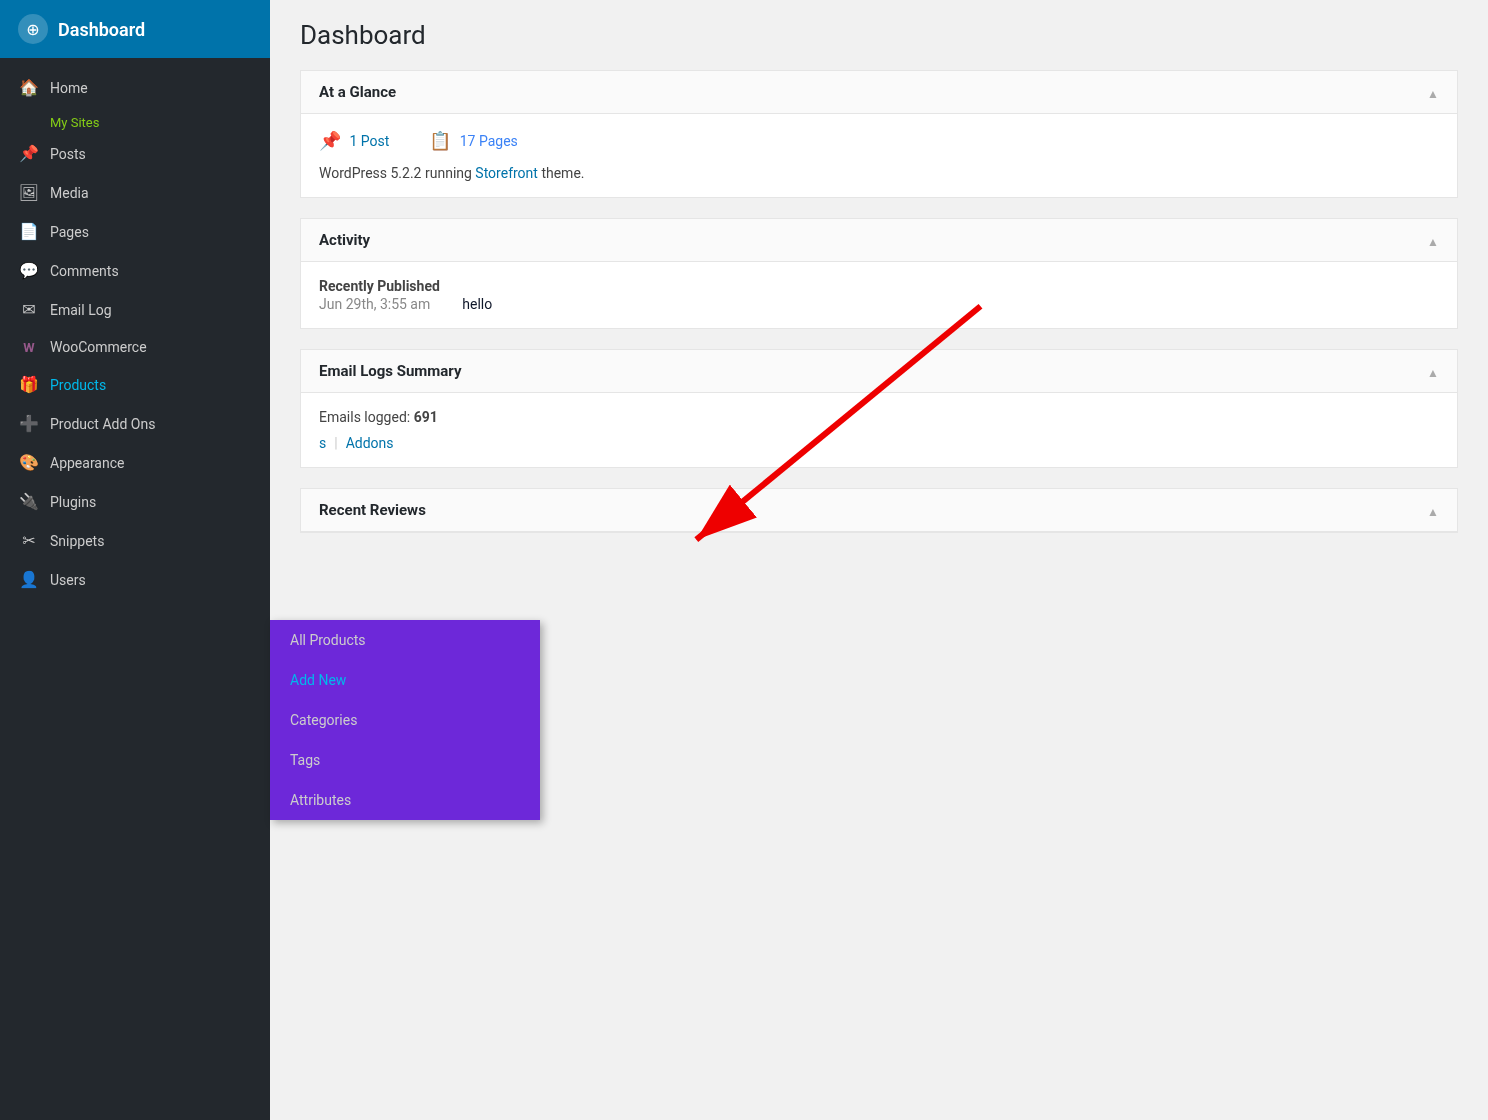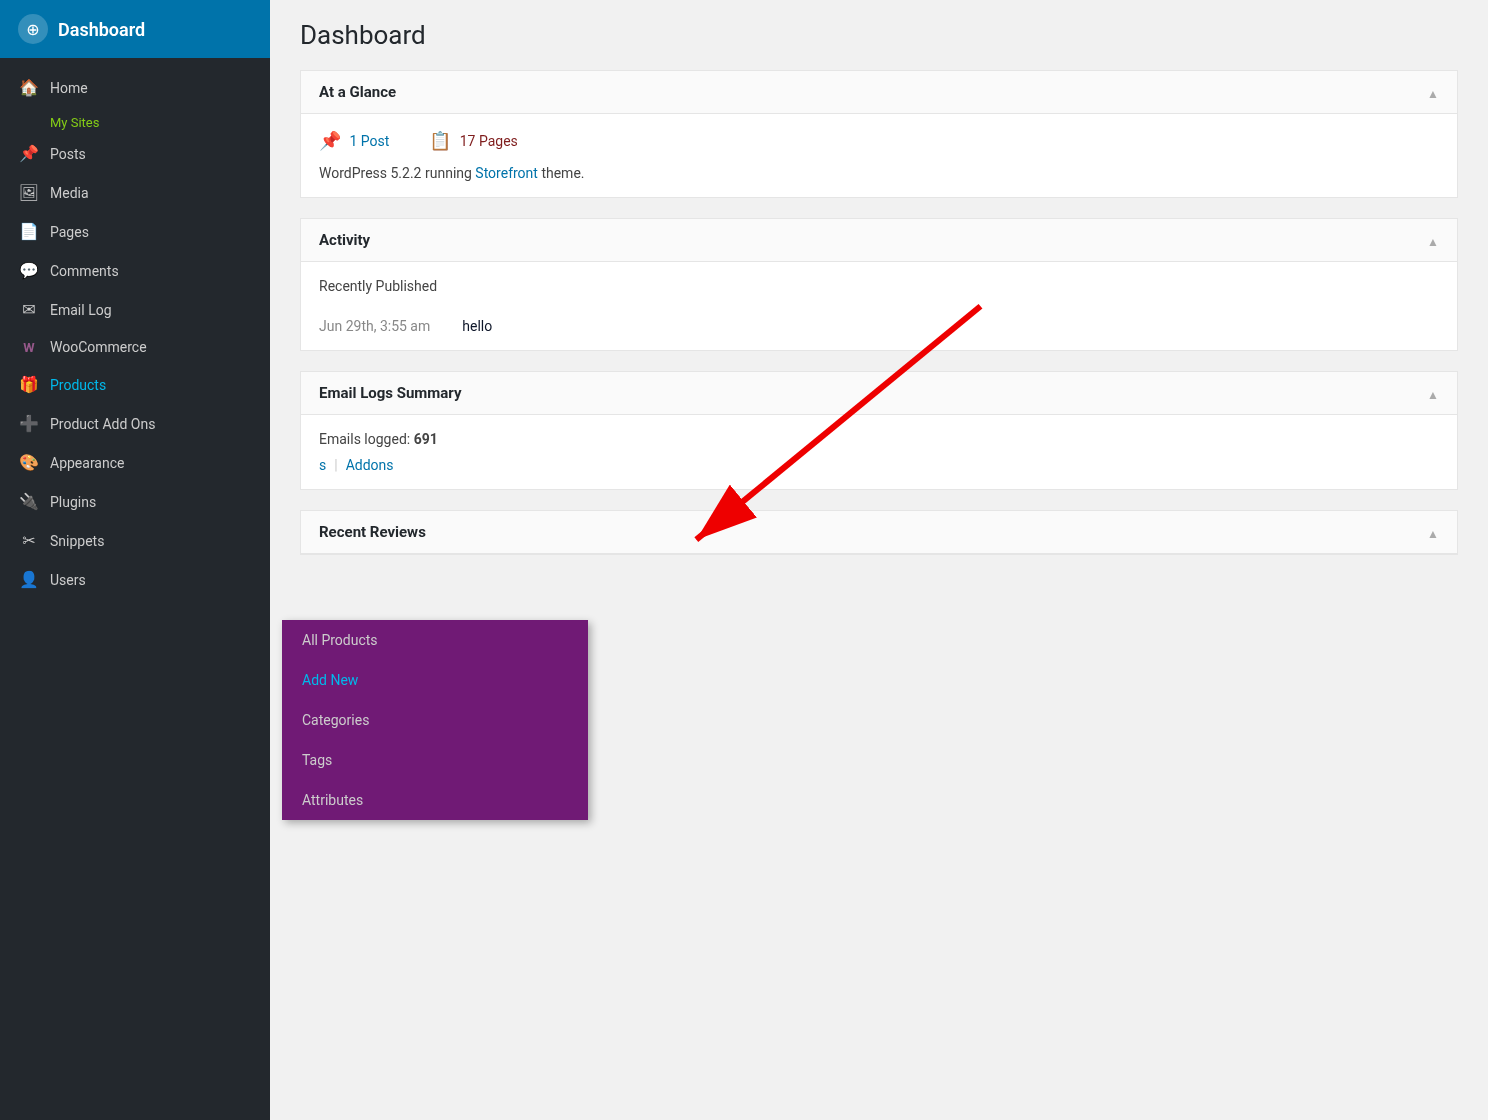--- a/index.html
+++ b/index.html
@@ -69,24 +69,24 @@
 
     .sidebar-sub-header {
       padding: 8px 18px 4px 50px;
       font-size: 13px;
       color: #999;
     }
 
     
     .flyout-menu {
       position: absolute;
-      left: 282px;
+      left: 270px;
       top: 620px;
-      background: #701a75;
-      width: 306px;
+      background: #6d28d9;
+      width: 270px;
       z-index: 200;
       box-shadow: 3px 3px 8px rgba(0,0,0,0.3);
     }
 
     .flyout-item {
       display: block;
       padding: 12px 20px;
       font-size: 14px;
       color: #ccc;
       cursor: pointer;
@@ -162,23 +162,23 @@
     .glance-text {
       font-size: 14px;
       color: #444;
     }
 
     .glance-link { color: #0073aa; text-decoration: none; cursor: pointer; }
 
     
     .activity-label {
       font-size: 14px;
-      font-weight: 400;
+      font-weight: 700;
       color: #444;
-      margin-bottom: 24px;
+      margin-bottom: 2px;
     }
 
     .activity-row {
       display: flex;
       gap: 32px;
       font-size: 14px;
     }
 
     .activity-time { color: #888; }
     .activity-post-link { color: #0f172a; cursor: pointer; }
@@ -313,21 +313,21 @@
       <span class="collapse-icon">▲</span>
     </div>
     <div class="widget-body">
       <div class="glance-stats">
         <div class="glance-stat">
           <span class="stat-icon">📌</span>
           <span style="color:#0073aa;">1 Post</span>
         </div>
         <div class="glance-stat">
           <span class="stat-icon">📋</span>
-          <span style="color:#7f1d1d;">17 Pages</span>
+          <span style="color:#3b82f6;">17 Pages</span>
         </div>
       </div>
       <p class="glance-text">
         <span>WordPress 5.2.2 running </span><span class="glance-link">Storefront</span><span> theme.</span>
       </p>
     </div>
   </div>
 
   <div class="widget">
     <div class="widget-header">

